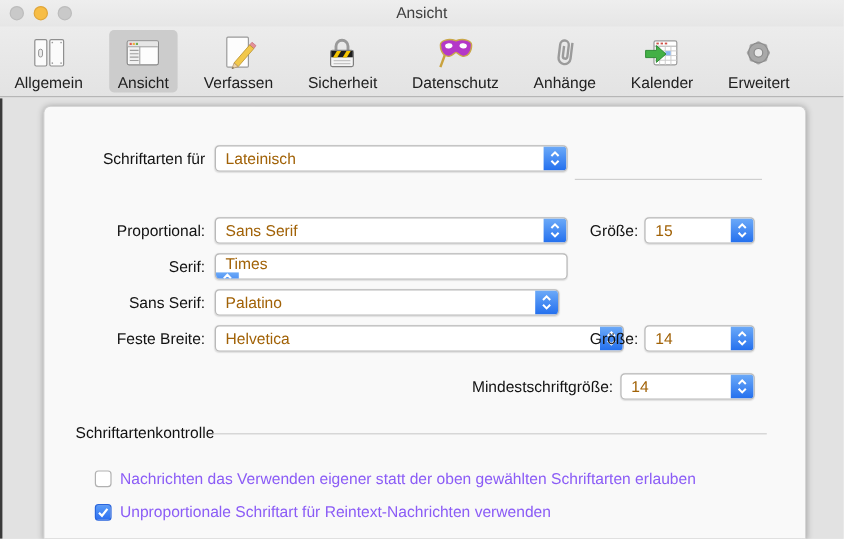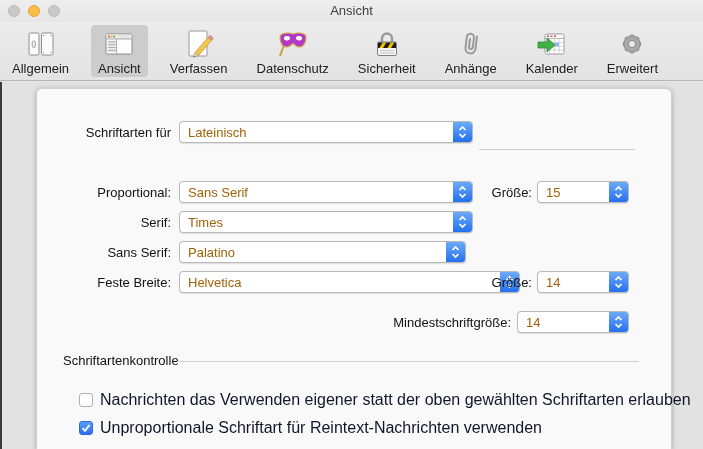--- a/index.html
+++ b/index.html
@@ -45,21 +45,21 @@
     display:flex; align-items:center; justify-content:center; }
 
   .divider { position:absolute; height:1px; background:#cfcfcf; }
 
   .section-title { position:absolute; font-size:13px; color:#121212; }
 
   .cb-row { position:absolute; display:flex; align-items:center; gap:7px; }
   .cb { width:14px; height:14px; border-radius:3px; border:1px solid #b1b1b1; background:#ffffff;
     display:flex; align-items:center; justify-content:center; flex:0 0 auto; }
   .cb.checked { background:linear-gradient(#5b9df9,#2d6ff0); border-color:#2a66dd; }
-  .cb-label { font-size:16px; color:#0f172a; white-space:nowrap; }
+  .cb-label { font-size:13px; color:#8b5cf6; white-space:nowrap; }
 </style>
 </head>
 <body>
 
 <div class="content-bg"></div>
 <div class="left-sliver"></div>
 
 <div class="titlebar">
   <div class="traffic">
     <span class="light gray"></span>
@@ -109,44 +109,44 @@
       <polygon points="12,24.5 25,9.5 28.5,12.5 15.5,27.5" fill="#f2c84b" stroke="#bb922f" stroke-width="0.7"></polygon>
       <polygon points="12,24.5 15.5,27.5 10.3,29.2" fill="#ecd2a8" stroke="#b09065" stroke-width="0.6"></polygon>
       <polygon points="11,28 10.3,29.2 12.2,28.7" fill="#4a4a4a"></polygon>
     </svg>
     <span class="tb-label">Verfassen</span>
   </div>
 
 
   <div class="tb-item">
     <svg class="tb-icon" viewBox="0 0 32 32">
-      <line x1="7" y1="17" x2="3" y2="28" stroke="#c9a23e" stroke-width="2"></line>
-      <path d="M3,9.5 C3,5.5 10,3.8 16,6 C22,3.8 29,5.5 29,9.5 C29,15.5 25.5,19.8 21.2,18.8 C18.6,18.2 17.4,15.8 16,15.8 C14.6,15.8 13.4,18.2 10.8,18.8 C6.5,19.8 3,15.5 3,9.5 Z" fill="#b438c8" stroke="#caa84a" stroke-width="1.2"></path>
-      <ellipse cx="10" cy="10.2" rx="3.1" ry="2.2" fill="#ffffff" transform="rotate(-8 10 10.2)"></ellipse>
-      <ellipse cx="22" cy="10.2" rx="3.1" ry="2.2" fill="#ffffff" transform="rotate(8 22 10.2)"></ellipse>
-    </svg>
-    <span class="tb-label">Datenschutz</span>
-  </div>
-
-  <div class="tb-item">
-    <svg class="tb-icon" viewBox="0 0 32 32">
       <path d="M11,15 V10.5 a5,5 0 0 1 10,0 V15" fill="none" stroke="#9a9a9a" stroke-width="2.4"></path>
       <rect x="6.5" y="14" width="19" height="13.5" rx="1.5" fill="#f4f4f4" stroke="#7f7f7f"></rect>
       <g clip-path="url(#lockband)">
         <rect x="6.5" y="14" width="19" height="6" fill="#1d1d1d"></rect>
         <line x1="9" y1="22" x2="15" y2="12" stroke="#f4c400" stroke-width="3"></line>
         <line x1="17" y1="22" x2="23" y2="12" stroke="#f4c400" stroke-width="3"></line>
       </g>
       <clipPath id="lockband">
           <rect x="7" y="14.5" width="18" height="5.5"></rect>
         </clipPath>
       <line x1="9" y1="22.6" x2="23" y2="22.6" stroke="#c4c4c4" stroke-width="1"></line>
       <line x1="9" y1="25" x2="23" y2="25" stroke="#c4c4c4" stroke-width="1"></line>
     </svg>
     <span class="tb-label">Sicherheit</span>
+  </div>
+
+  <div class="tb-item">
+    <svg class="tb-icon" viewBox="0 0 32 32">
+      <line x1="7" y1="17" x2="3" y2="28" stroke="#c9a23e" stroke-width="2"></line>
+      <path d="M3,9.5 C3,5.5 10,3.8 16,6 C22,3.8 29,5.5 29,9.5 C29,15.5 25.5,19.8 21.2,18.8 C18.6,18.2 17.4,15.8 16,15.8 C14.6,15.8 13.4,18.2 10.8,18.8 C6.5,19.8 3,15.5 3,9.5 Z" fill="#b438c8" stroke="#caa84a" stroke-width="1.2"></path>
+      <ellipse cx="10" cy="10.2" rx="3.1" ry="2.2" fill="#ffffff" transform="rotate(-8 10 10.2)"></ellipse>
+      <ellipse cx="22" cy="10.2" rx="3.1" ry="2.2" fill="#ffffff" transform="rotate(8 22 10.2)"></ellipse>
+    </svg>
+    <span class="tb-label">Datenschutz</span>
   </div>
 
   <div class="tb-item">
     <svg class="tb-icon" viewBox="0 0 32 32">
       <path d="M21,7 L21,20.5 a5,5 0 0 1 -10,0 L11,9.5 a3.6,3.6 0 0 1 7.2,0 L18.2,19 a1.9,1.9 0 0 1 -3.8,0 L14.4,10.5" fill="none" stroke="#9b9b9b" stroke-width="2" transform="rotate(7 16 16)"></path>
     </svg>
     <span class="tb-label">Anhänge</span>
   </div>
 
   <div class="tb-item">
@@ -209,21 +209,21 @@
   <div class="popup" style="left:500px; top:92px; width:92px;">
     <span class="popup-text">15</span>
     <span class="stepper">
       <svg width="9" height="14" viewBox="0 0 9 14">
           <path d="M1.5,5 L4.5,2 L7.5,5 M1.5,9 L4.5,12 L7.5,9" fill="none" stroke="#ffffff" stroke-width="1.7"></path>
         </svg>
     </span>
   </div>
 
   <div class="form-label" style="left:0; top:126px; width:134px;padding-left:40px;">Serif:</div>
-  <div class="popup" style="left:142px; top:122px; width:294px;">
+  <div class="popup" style="left:142px; top:122px; width:294px;flex-direction:column;">
     <span class="popup-text">Times</span>
     <span class="stepper">
       <svg width="9" height="14" viewBox="0 0 9 14">
           <path d="M1.5,5 L4.5,2 L7.5,5 M1.5,9 L4.5,12 L7.5,9" fill="none" stroke="#ffffff" stroke-width="1.7"></path>
         </svg>
     </span>
   </div>
 
   <div class="form-label" style="left:0; top:156px; width:134px;">Sans Serif:</div>
   <div class="popup" style="left:142px; top:152px; width:287px;">

